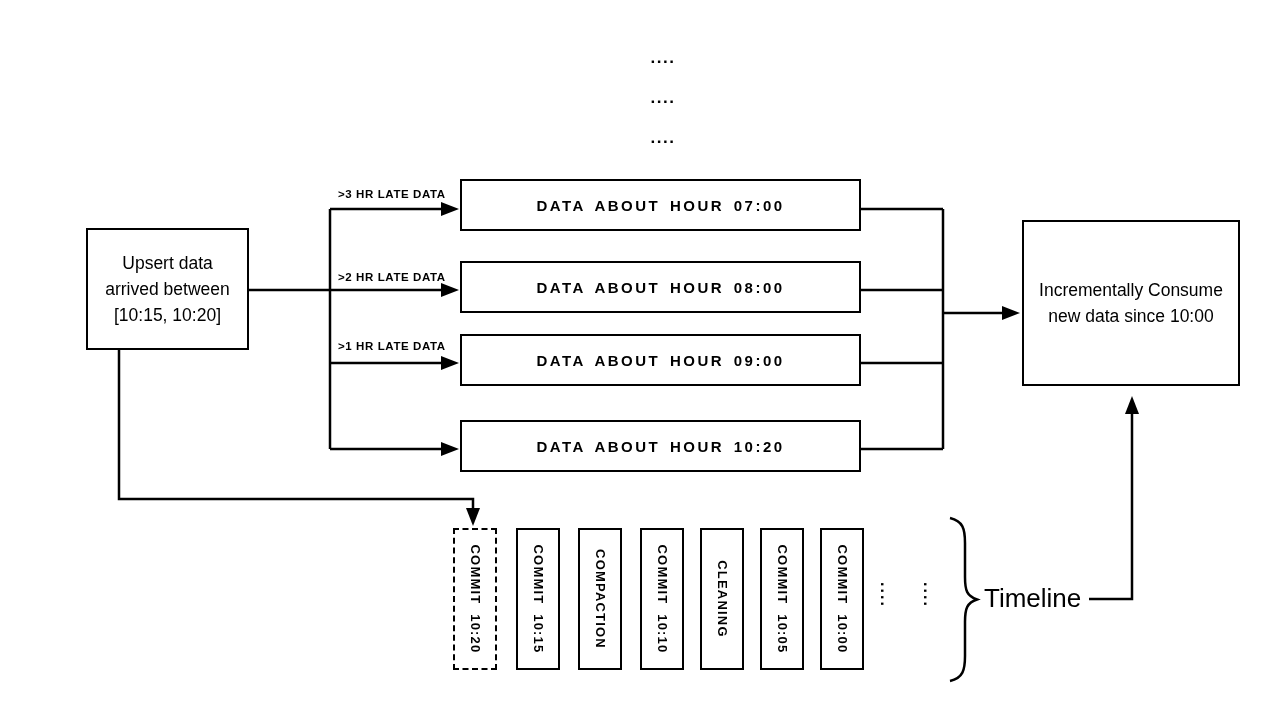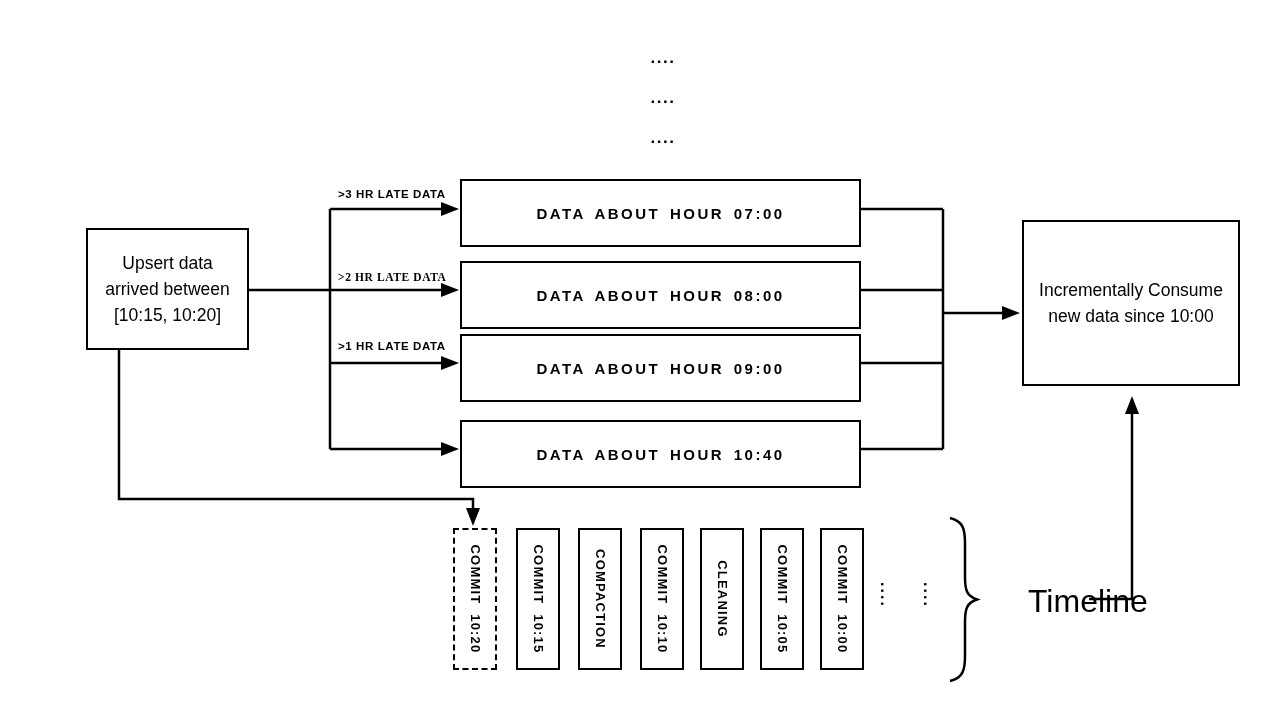--- a/index.html
+++ b/index.html
@@ -27,39 +27,39 @@
     flex-direction: column;
     align-items: center;
     justify-content: center;
     text-align: center;
   }
   .node-text { font-size: 17.5px; line-height: 26px; white-space: nowrap; }
   #upsert-box  { left: 38px;  top: 228px; width: 163px; height: 122px; margin-left: 48px; }
   #consume-box { left: 1022px; top: 220px; width: 218px; height: 166px; text-align: center; }
 
   .hour-box {
-    left: 460px; width: 401px; height: 68px;
+    left: 460px; width: 401px; height: 52px;
     font-weight: bold; font-size: 15px; letter-spacing: 2.5px;
     word-spacing: 3px; white-space: nowrap;
   }
   #hour-box-0 { top: 179px; }
   #hour-box-1 { top: 261px; }
   #hour-box-2 { top: 334px; }
   #hour-box-3 { top: 420px; }
 
   .late-label {
     position: absolute;
     left: 338px;
     font-weight: bold;
     font-size: 11.5px;
     letter-spacing: 0.6px;
     white-space: nowrap;
   }
   #late-label-0 { top: 188px; }
-  #late-label-1 { top: 271px; font-family: Liberation Serif, serif; }
+  #late-label-1 { top: 271px; }
   #late-label-2 { top: 328px; margin-top: 12px; }
 
   .top-dots {
     position: absolute;
     left: 646px; width: 34px;
     text-align: center;
     font-weight: bold;
     font-size: 17px;
     letter-spacing: 1.5px;
   }
@@ -100,22 +100,22 @@
     white-space: nowrap;
     font-weight: bold;
     font-size: 16px;
     letter-spacing: 2px;
   }
   #tl-dots-0 { left: 886px; }
   #tl-dots-1 { left: 929px; }
 
   #timeline-label {
     position: absolute;
-    left: 1028px; top: 583px;
-    font-size: 32px;
+    left: 984px; top: 583px;
+    font-size: 26px;
     white-space: nowrap;
   }
 </style>
 </head>
 <body>
 
 <div class="canvas">
 
   <svg class="svg-layer" viewBox="0 0 1280 720" xmlns="http://www.w3.org/2000/svg">
     <g stroke="#000" stroke-width="2.5" fill="none">
@@ -164,21 +164,21 @@
     <span>[10:15, 10:20]</span>
   </div>
 
   <div class="late-label" id="late-label-0">&gt;3 HR LATE DATA</div>
   <div class="late-label" id="late-label-1">&gt;2 HR LATE DATA</div>
   <div class="late-label" id="late-label-2">&gt;1 HR LATE DATA</div>
 
   <div class="box hour-box" id="hour-box-0">DATA ABOUT HOUR 07:00</div>
   <div class="box hour-box" id="hour-box-1">DATA ABOUT HOUR 08:00</div>
   <div class="box hour-box" id="hour-box-2">DATA ABOUT HOUR 09:00</div>
-  <div class="box hour-box" id="hour-box-3">DATA ABOUT HOUR 10:40</div>
+  <div class="box hour-box" id="hour-box-3">DATA ABOUT HOUR 10:20</div>
 
   <div class="box node-text" id="consume-box">
     <span>Incrementally Consume</span>
     <span>new data since 10:00</span>
   </div>
 
   <div class="tl-box dashed" id="tl-box-0">
     <span class="tl-label">COMMIT 10:20</span>
   </div>
   <div class="tl-box" id="tl-box-1">

